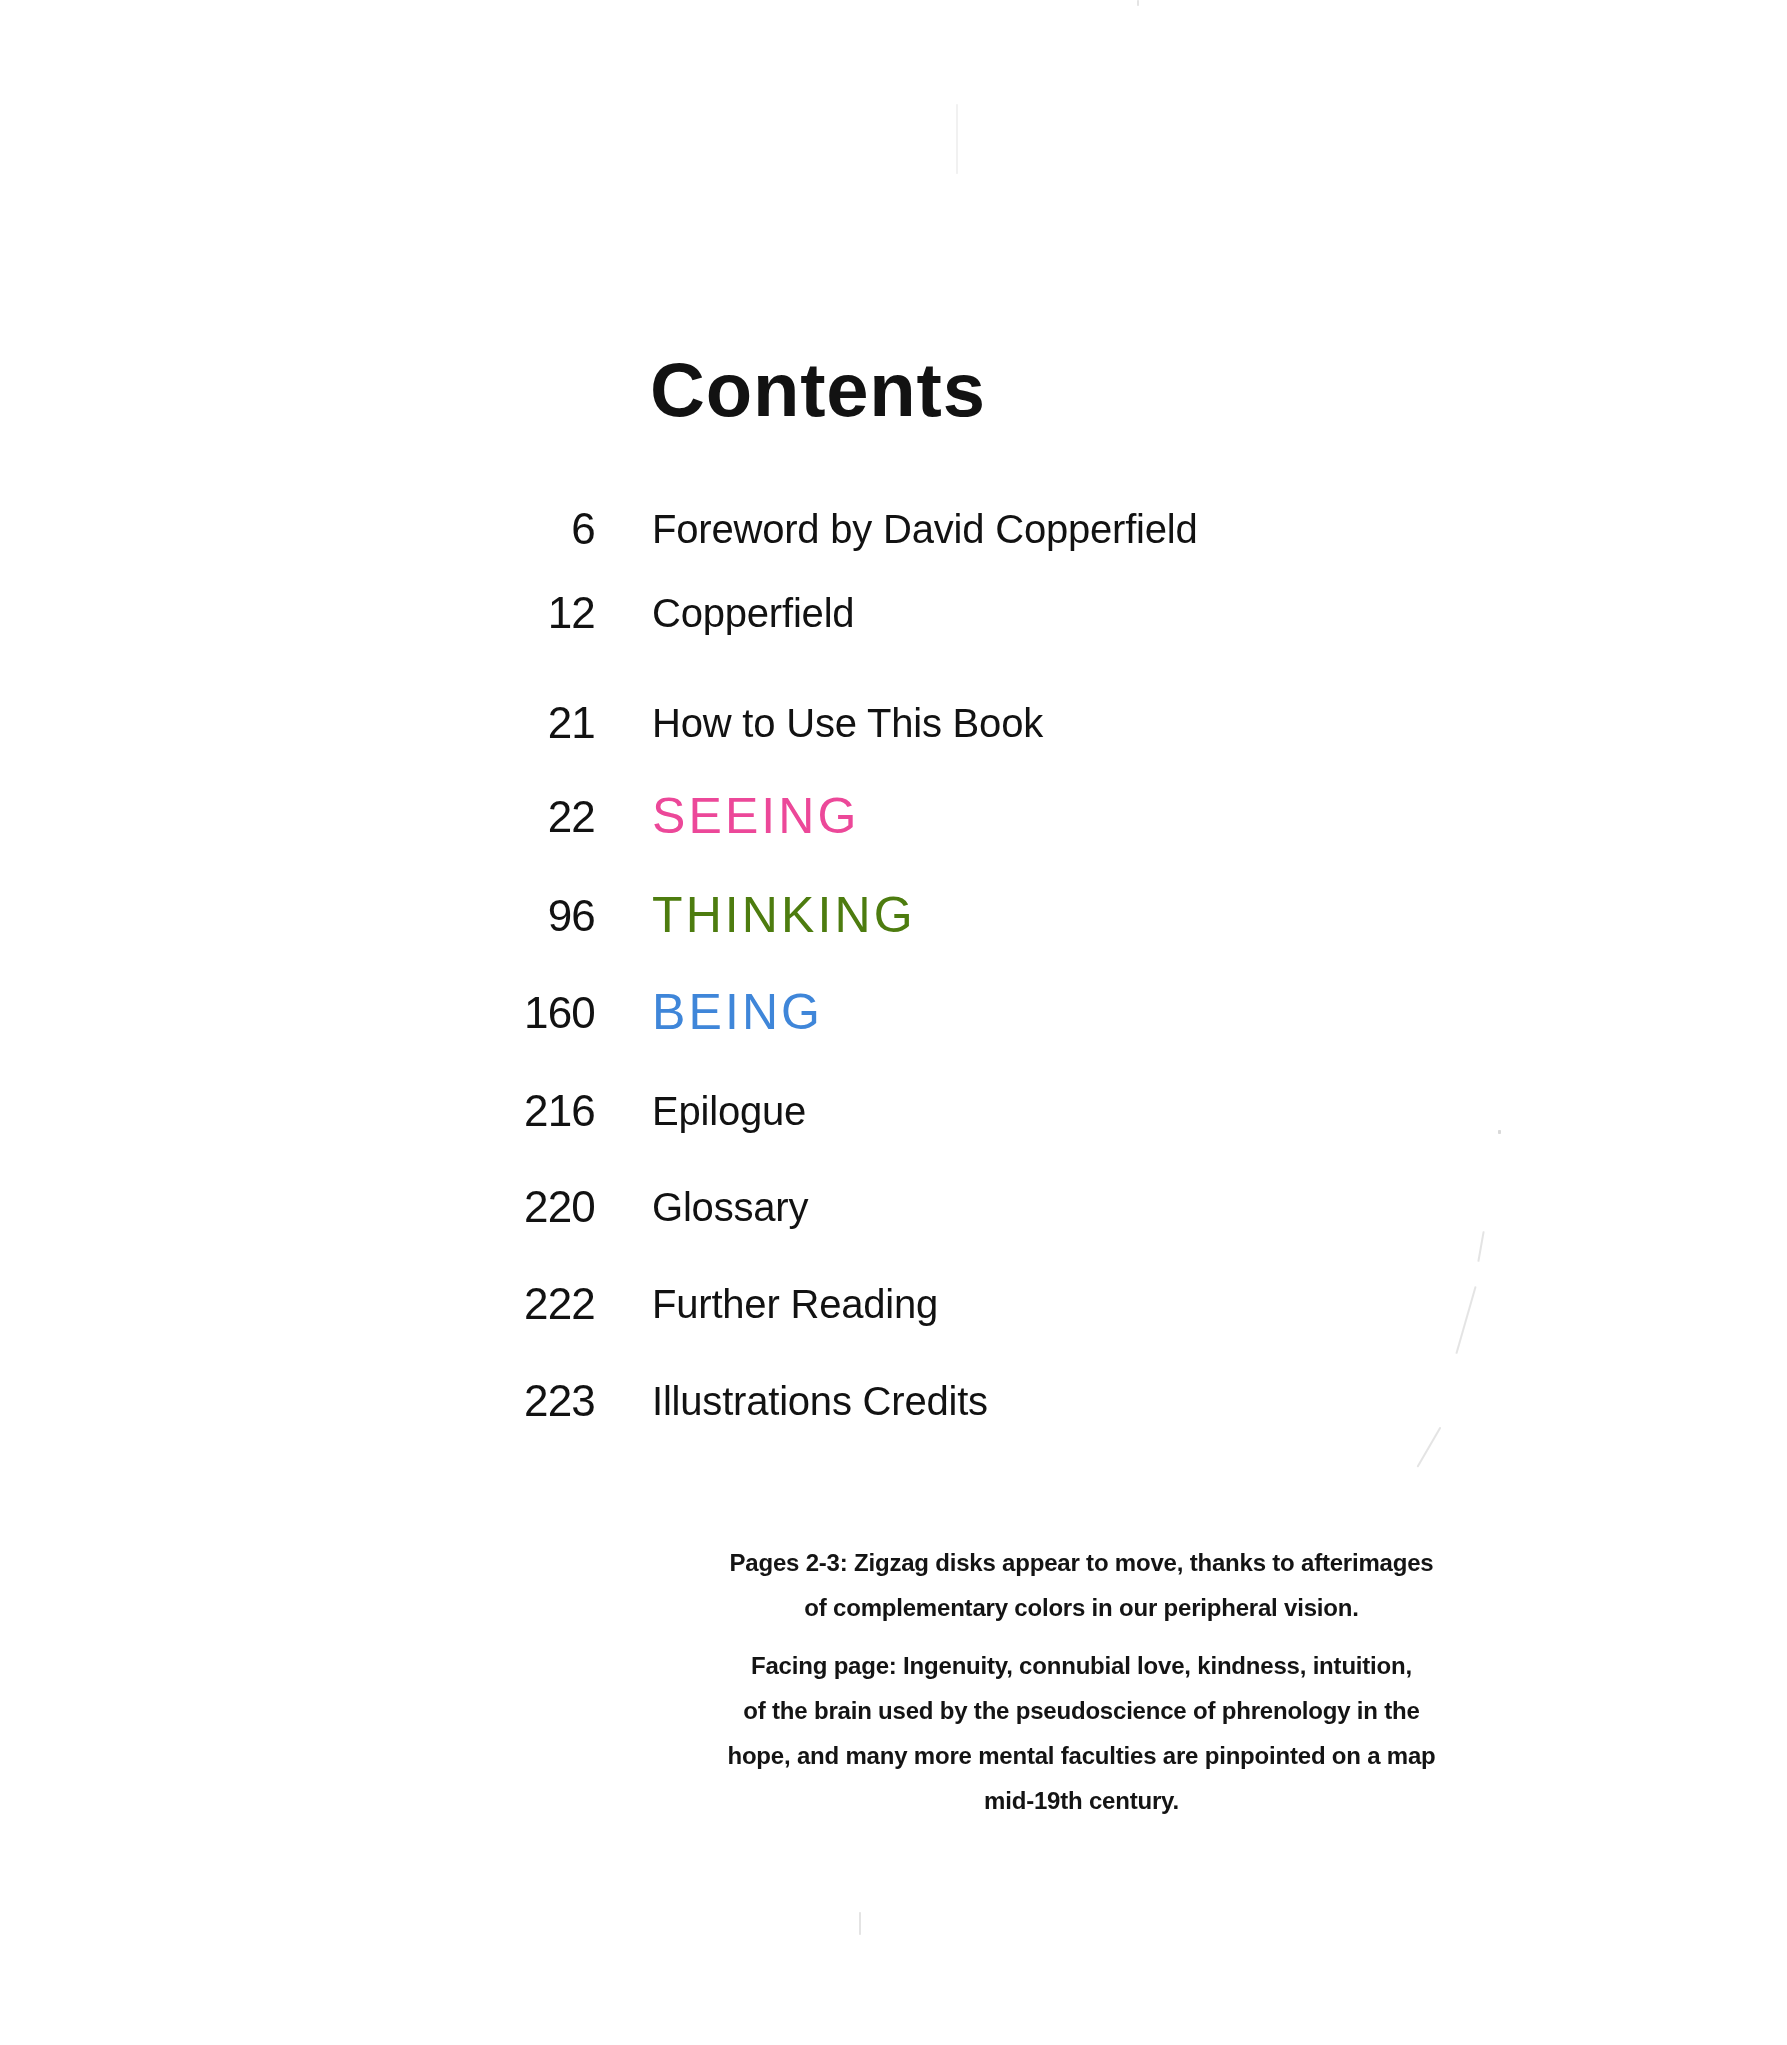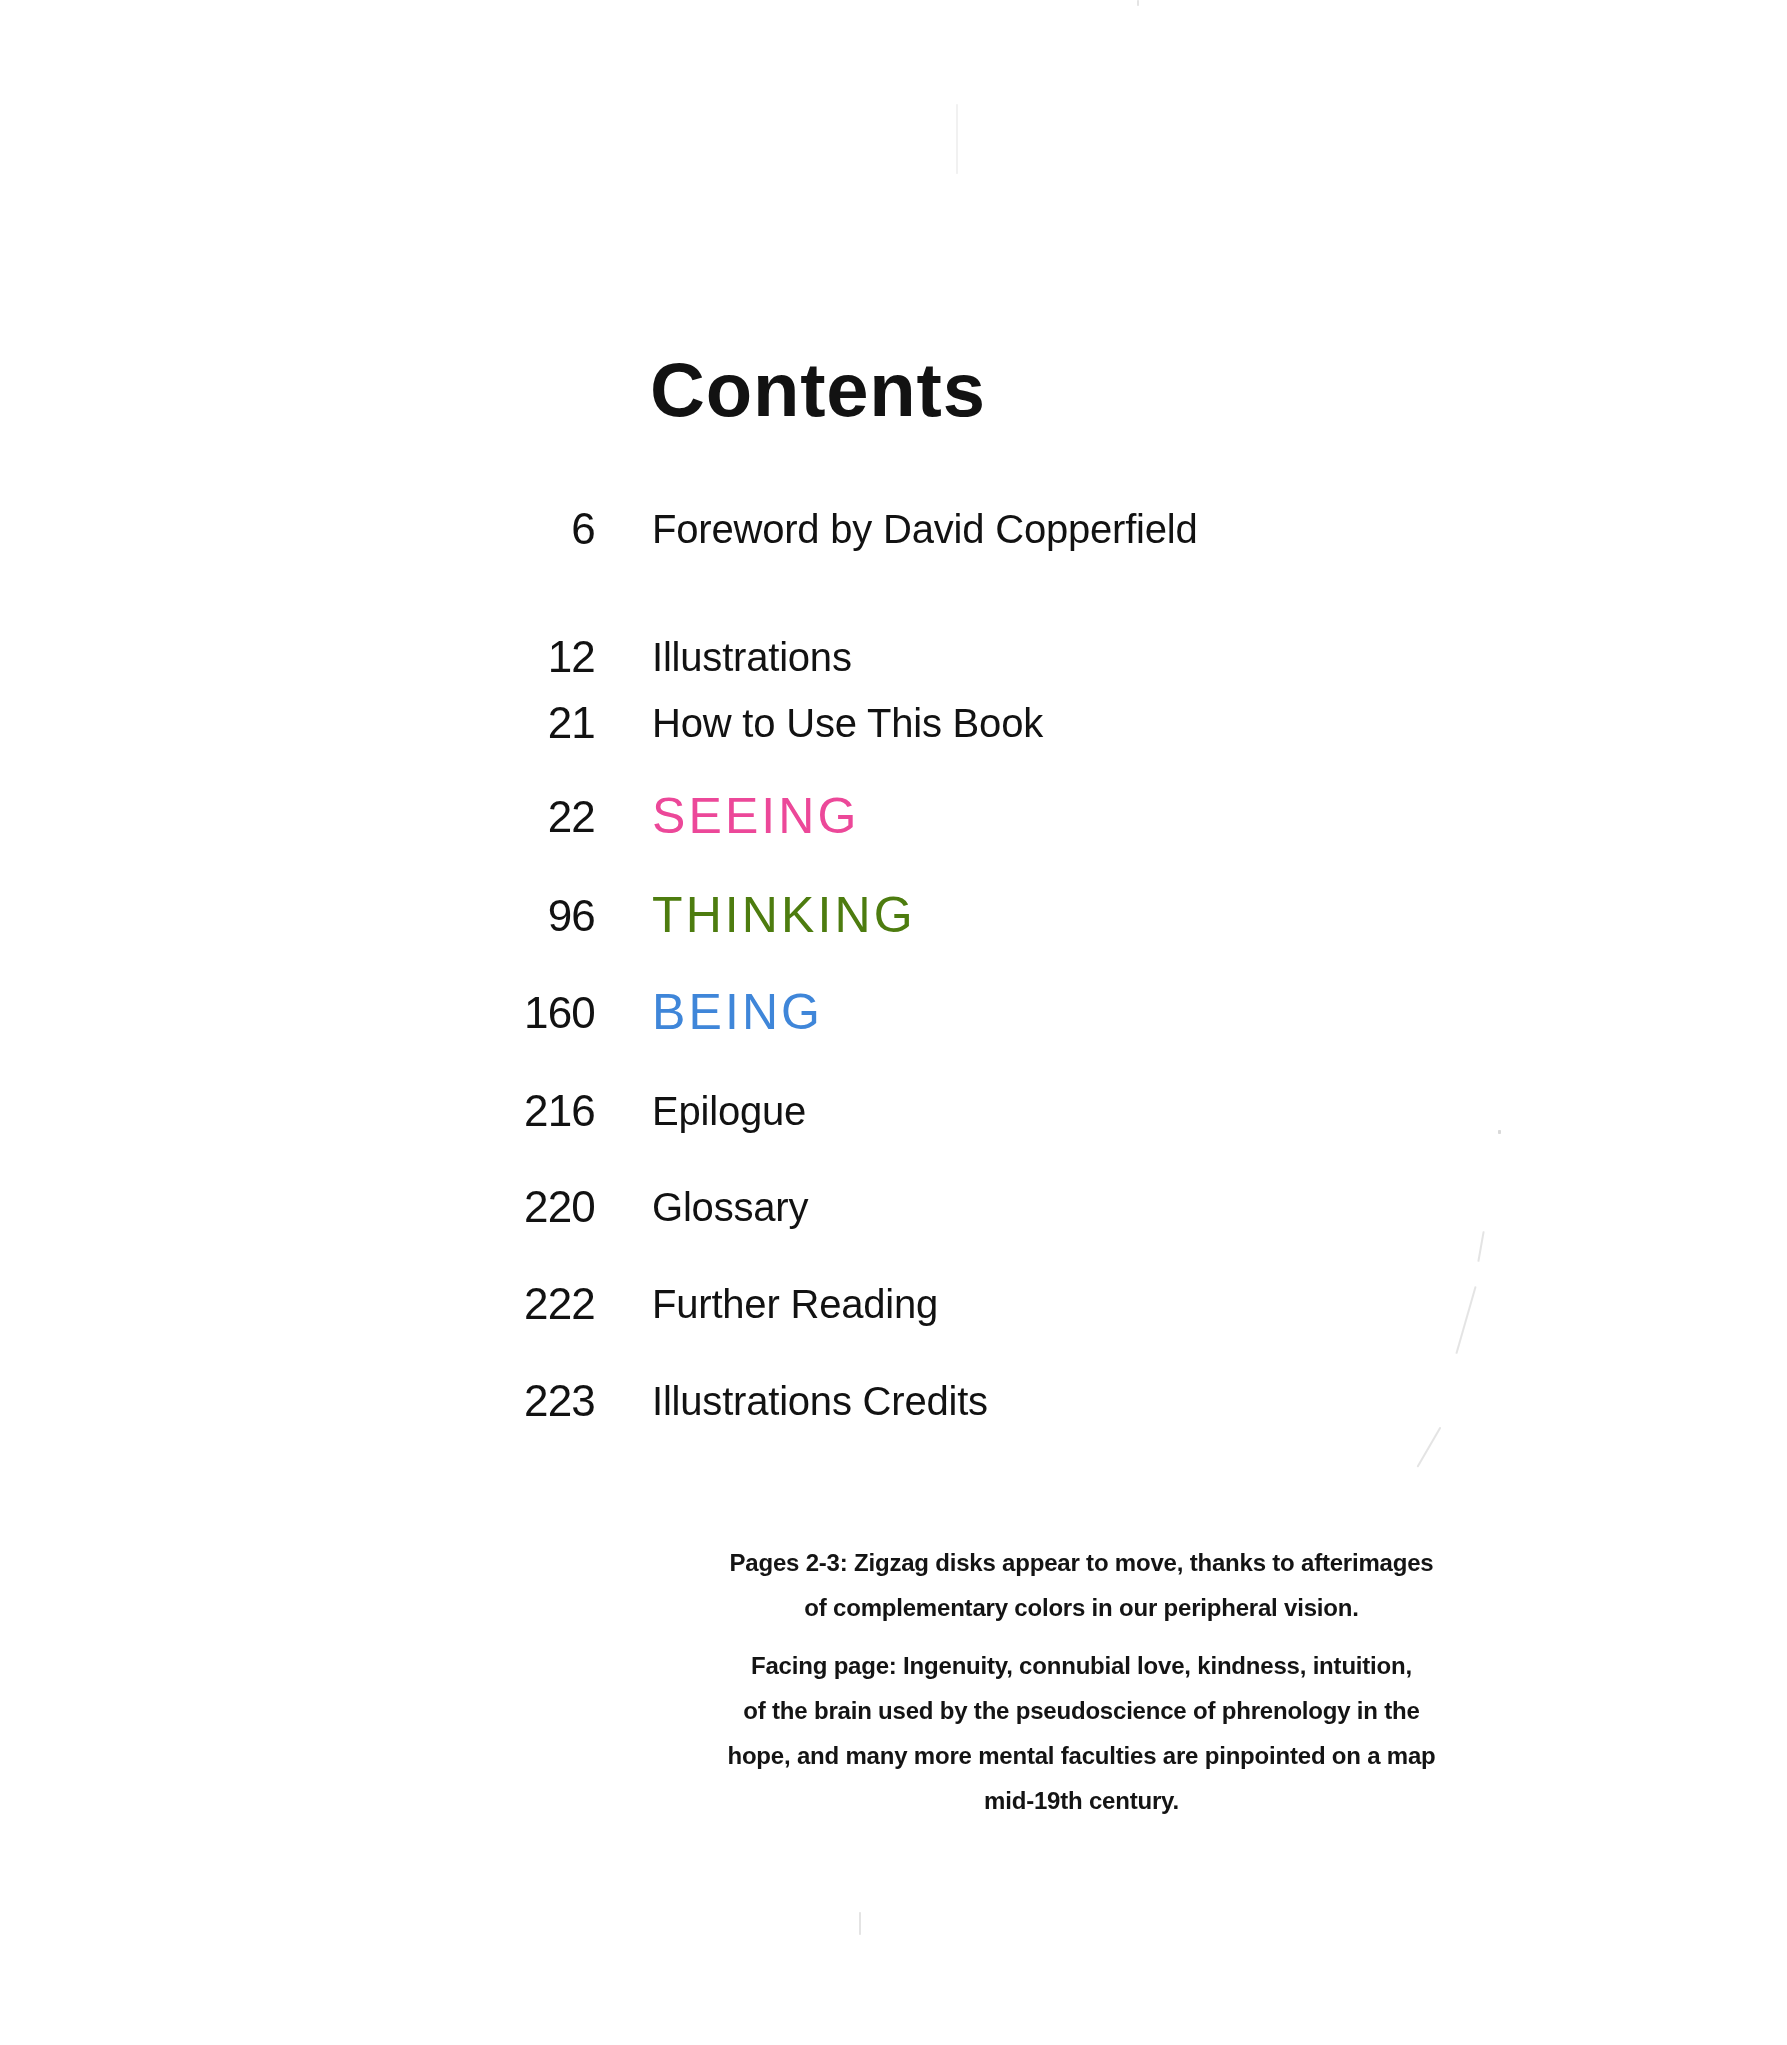--- a/index.html
+++ b/index.html
@@ -106,23 +106,23 @@
 
 <div class="page">
 
   <h1 class="title">Contents</h1>
 
   <ul class="toc">
     <li class="toc-row" style="top:502px">
       <span class="toc-num">6</span>
       <span class="toc-label">Foreword by David Copperfield</span>
     </li>
-    <li class="toc-row" style="top:630px">
+    <li class="toc-row" style="top:586px">
       <span class="toc-num">12</span>
-      <span class="toc-label">Illustrations</span>
+      <span class="toc-label">Copperfield</span>
     </li>
     <li class="toc-row" style="top:696px">
       <span class="toc-num">21</span>
       <span class="toc-label">How to Use This Book</span>
     </li>
     <li class="toc-row" style="top:790px">
       <span class="toc-num">22</span>
       <span class="toc-label section" style="color: #ec4899;">SEEING</span>
     </li>
     <li class="toc-row" style="top:889px">

